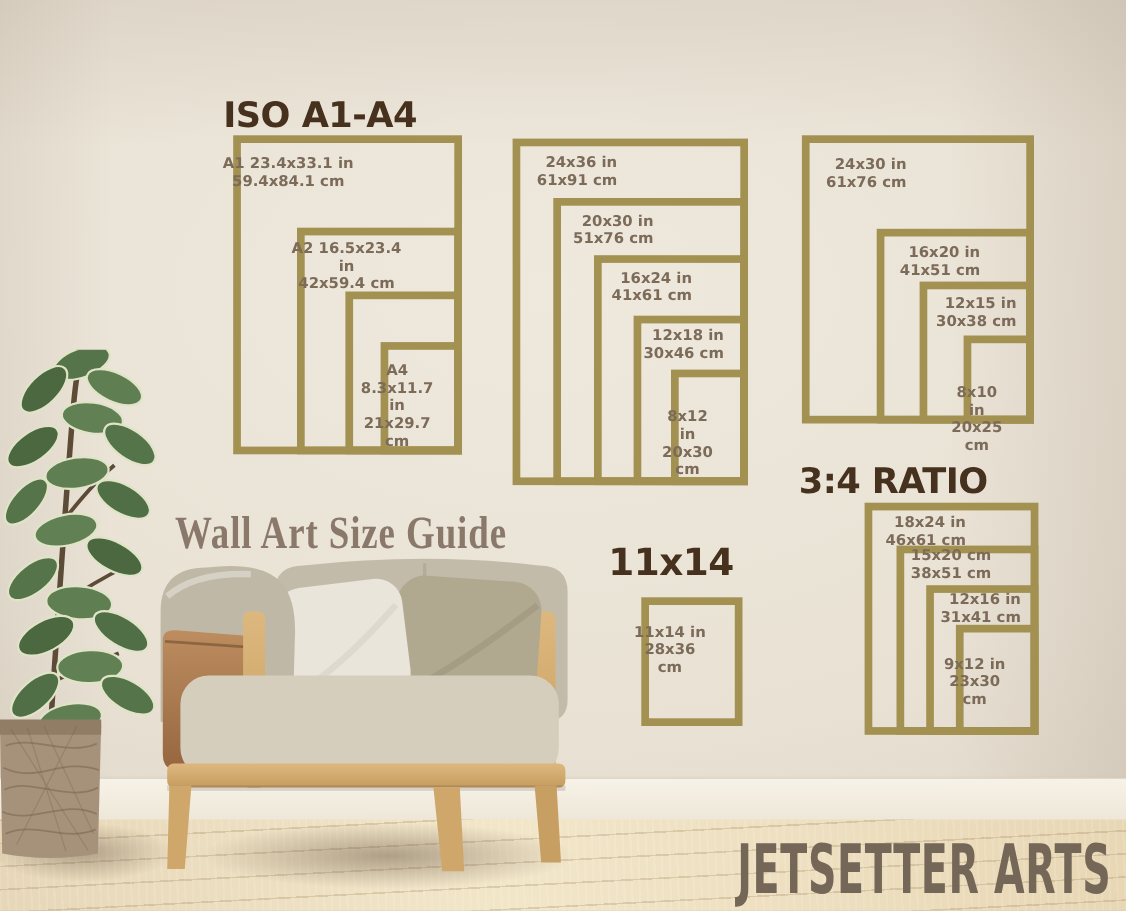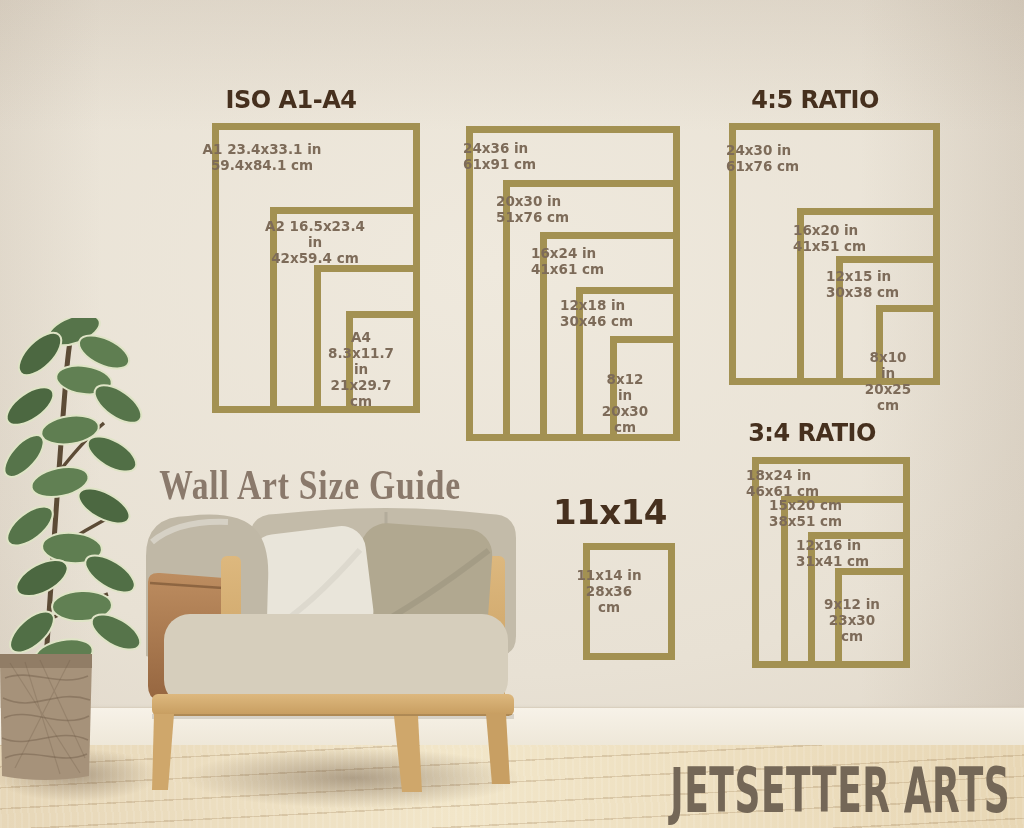--- a/index.html
+++ b/index.html
@@ -29,23 +29,23 @@
     background:radial-gradient(50% 50% at 50% 50%, rgba(85,65,48,.38), rgba(85,65,48,0) 72%);}
   .plant,.chair{position:absolute;}
 
   
   .group{position:absolute;padding-left:20px;}
   .frame{position:absolute;right:0;bottom:0;box-sizing:border-box;
          border:7px solid var(--c-frame);}
   .lbl{position:absolute;color:var(--c-label);font-weight:bold;font-size:13.5px;
        line-height:1.18;white-space:pre-line;letter-spacing:0;}
   .lbl-c{transform:translateX(-50%);text-align:center;}
-  .lbl-l{text-align:left;}
+  .lbl-l{text-align:right;margin-left:25px;}
   .gtitle{position:absolute;transform:translateX(-50%);transform-origin:center top;
-          font-weight:bold;font-size:24px;line-height:1;color:var(--c-title);
+          font-weight:bold;font-size:32px;line-height:1;color:var(--c-title);
           letter-spacing:-0.5px;white-space:nowrap;}
   .gtitle-sm{font-size:34px;}
   .caption{position:absolute;left:310px;top:464px;transform:translateX(-50%) scaleX(.80);
            transform-origin:center top;font-family:"Liberation Serif","DejaVu Serif",serif;
            font-weight:bold;font-size:42px;line-height:1;color:var(--c-caption);
            white-space:nowrap;letter-spacing:1px;}
   .brand{position:absolute;right:14px;top:760px;transform:scaleX(.58);
          transform-origin:right top;font-weight:bold;font-size:62px;line-height:1;
          color:var(--c-brand);letter-spacing:1px;white-space:nowrap;}
 </style>
@@ -88,39 +88,38 @@
 51x76 cm</div>
     <div class="lbl lbl-l" style="left:85px;top:120px">16x24 in
 41x61 cm</div>
     <div class="lbl lbl-l" style="left:114px;top:172px">12x18 in
 30x46 cm</div>
     <div class="lbl lbl-c" style="left:179px;top:246px">8x12 in
 20x30
 cm</div>
   </div>
 
-  <div class="gtitle" style="left:815px;top:88px">4:5 RATIO</div>
   <div class="group" style="left:709px;top:123px;width:211px;height:262px">
     <div class="frame" style="width:211px;height:262px"></div>
     <div class="frame" style="width:143px;height:177px"></div>
     <div class="frame" style="width:104px;height:129px"></div>
     <div class="frame" style="width:64px;height:80px"></div>
     <div class="lbl lbl-l" style="left:17px;top:20px">24x30 in
 61x76 cm</div>
     <div class="lbl lbl-l" style="left:84px;top:100px">16x20 in
 41x51 cm</div>
     <div class="lbl lbl-l" style="left:117px;top:146px">12x15 in
 30x38 cm</div>
     <div class="lbl lbl-c" style="left:179px;top:227px">8x10 in
 20x25
 cm</div>
   </div>
 
   <div class="gtitle" style="left:812px;top:421px">3:4 RATIO</div>
-  <div class="group" style="left:732px;top:457px;width:158px;height:211px">
+  <div class="group" style="left:766px;top:457px;width:158px;height:211px">
     <div class="frame" style="width:158px;height:211px"></div>
     <div class="frame" style="width:129px;height:172px"></div>
     <div class="frame" style="width:102px;height:136px"></div>
     <div class="frame" style="width:75px;height:100px"></div>
     <div class="lbl lbl-l" style="left:14px;top:11px">18x24 in
 46x61 cm</div>
     <div class="lbl lbl-l" style="left:37px;top:41px">15x20 cm
 38x51 cm</div>
     <div class="lbl lbl-l" style="left:64px;top:81px">12x16 in
 31x41 cm</div>

